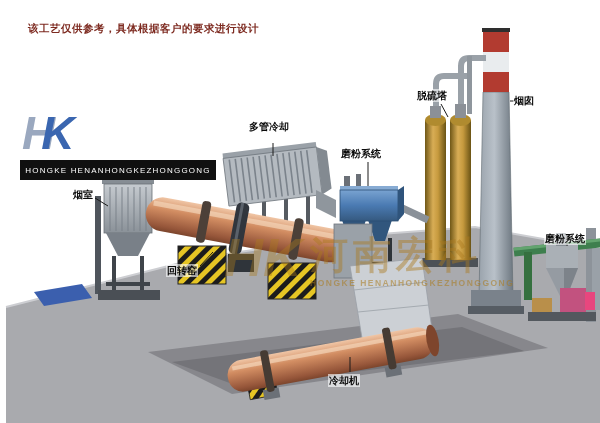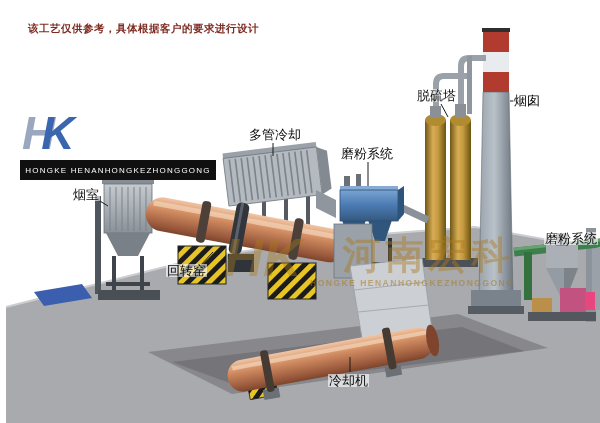--- a/index.html
+++ b/index.html
@@ -18,31 +18,31 @@
   .logo-h { color:#9aa8bf; }
   .logo-k { color:#3a66b0; margin-left:-14px; }
   .logo-cn { position:absolute; left:64px; top:14px; font-size:22px; font-weight:bold; color:#7d8fa8; letter-spacing:3px; white-space:nowrap; }
   .logo-banner {
     position:absolute; left:0; top:50px; width:196px; height:20px;
     background:#101010; color:#ffffff; font-size:8px; letter-spacing:1.2px;
     display:flex; align-items:center; justify-content:center; white-space:nowrap;
   }
 
   .lbl {
-    position:absolute; font-size:13px; font-weight:normal; color:#0a0a0a;
+    position:absolute; font-size:10px; font-weight:bold; color:#0a0a0a;
     background:rgba(255,255,255,0.6); line-height:13px; padding:0 1px; white-space:nowrap;
   }
 
   .watermark {
     position:absolute; left:224px; top:230px; display:flex; align-items:flex-start;
     pointer-events:none;
   }
   .wm-emblem { font-size:54px; font-weight:bold; font-style:italic; line-height:1; color:rgba(170,122,30,0.40); }
   .wm-text { margin-left:8px; padding-top:4px; }
-  .wm-cn { font-size:38px; font-weight:bold; color:rgba(170,122,30,0.45); letter-spacing:5px; line-height:1.15; white-space:nowrap;text-align:right; }
+  .wm-cn { font-size:38px; font-weight:bold; color:rgba(170,122,30,0.45); letter-spacing:5px; line-height:1.15; white-space:nowrap; }
   .wm-en { font-size:8.5px; font-weight:bold; color:rgba(170,122,30,0.55); letter-spacing:1.5px; white-space:nowrap; }
 </style>
 </head>
 <body>
 
 <div class="stage">
 
   <svg class="scene" width="600" height="423" viewBox="0 0 600 423">
     <defs>
       <pattern id="hazard" width="10" height="10" patternUnits="userSpaceOnUse" patternTransform="rotate(45)">
@@ -240,21 +240,21 @@
   </svg>
 
   <div class="disclaimer">该工艺仅供参考，具体根据客户的要求进行设计</div>
 
   <div class="logo">
     <div class="logo-mark"><span class="logo-h">H</span><span class="logo-k">K</span></div>
     <div class="logo-banner">HONGKE HENANHONGKEZHONGGONG</div>
   </div>
 
   <div class="lbl" style="left:72px;top:188px">烟室</div>
-  <div class="lbl" style="left:248px;top:128px">多管冷却</div>
+  <div class="lbl" style="left:248px;top:120px">多管冷却</div>
   <div class="lbl" style="left:340px;top:147px">磨粉系统</div>
   <div class="lbl" style="left:416px;top:89px">脱硫塔</div>
   <div class="lbl" style="left:513px;top:94px">烟囱</div>
   <div class="lbl" style="left:544px;top:232px">磨粉系统</div>
   <div class="lbl" style="left:166px;top:264px">回转窑</div>
   <div class="lbl" style="left:328px;top:374px">冷却机</div>
 
   <div class="watermark">
     <div class="wm-emblem">HK</div>
     <div class="wm-text">

